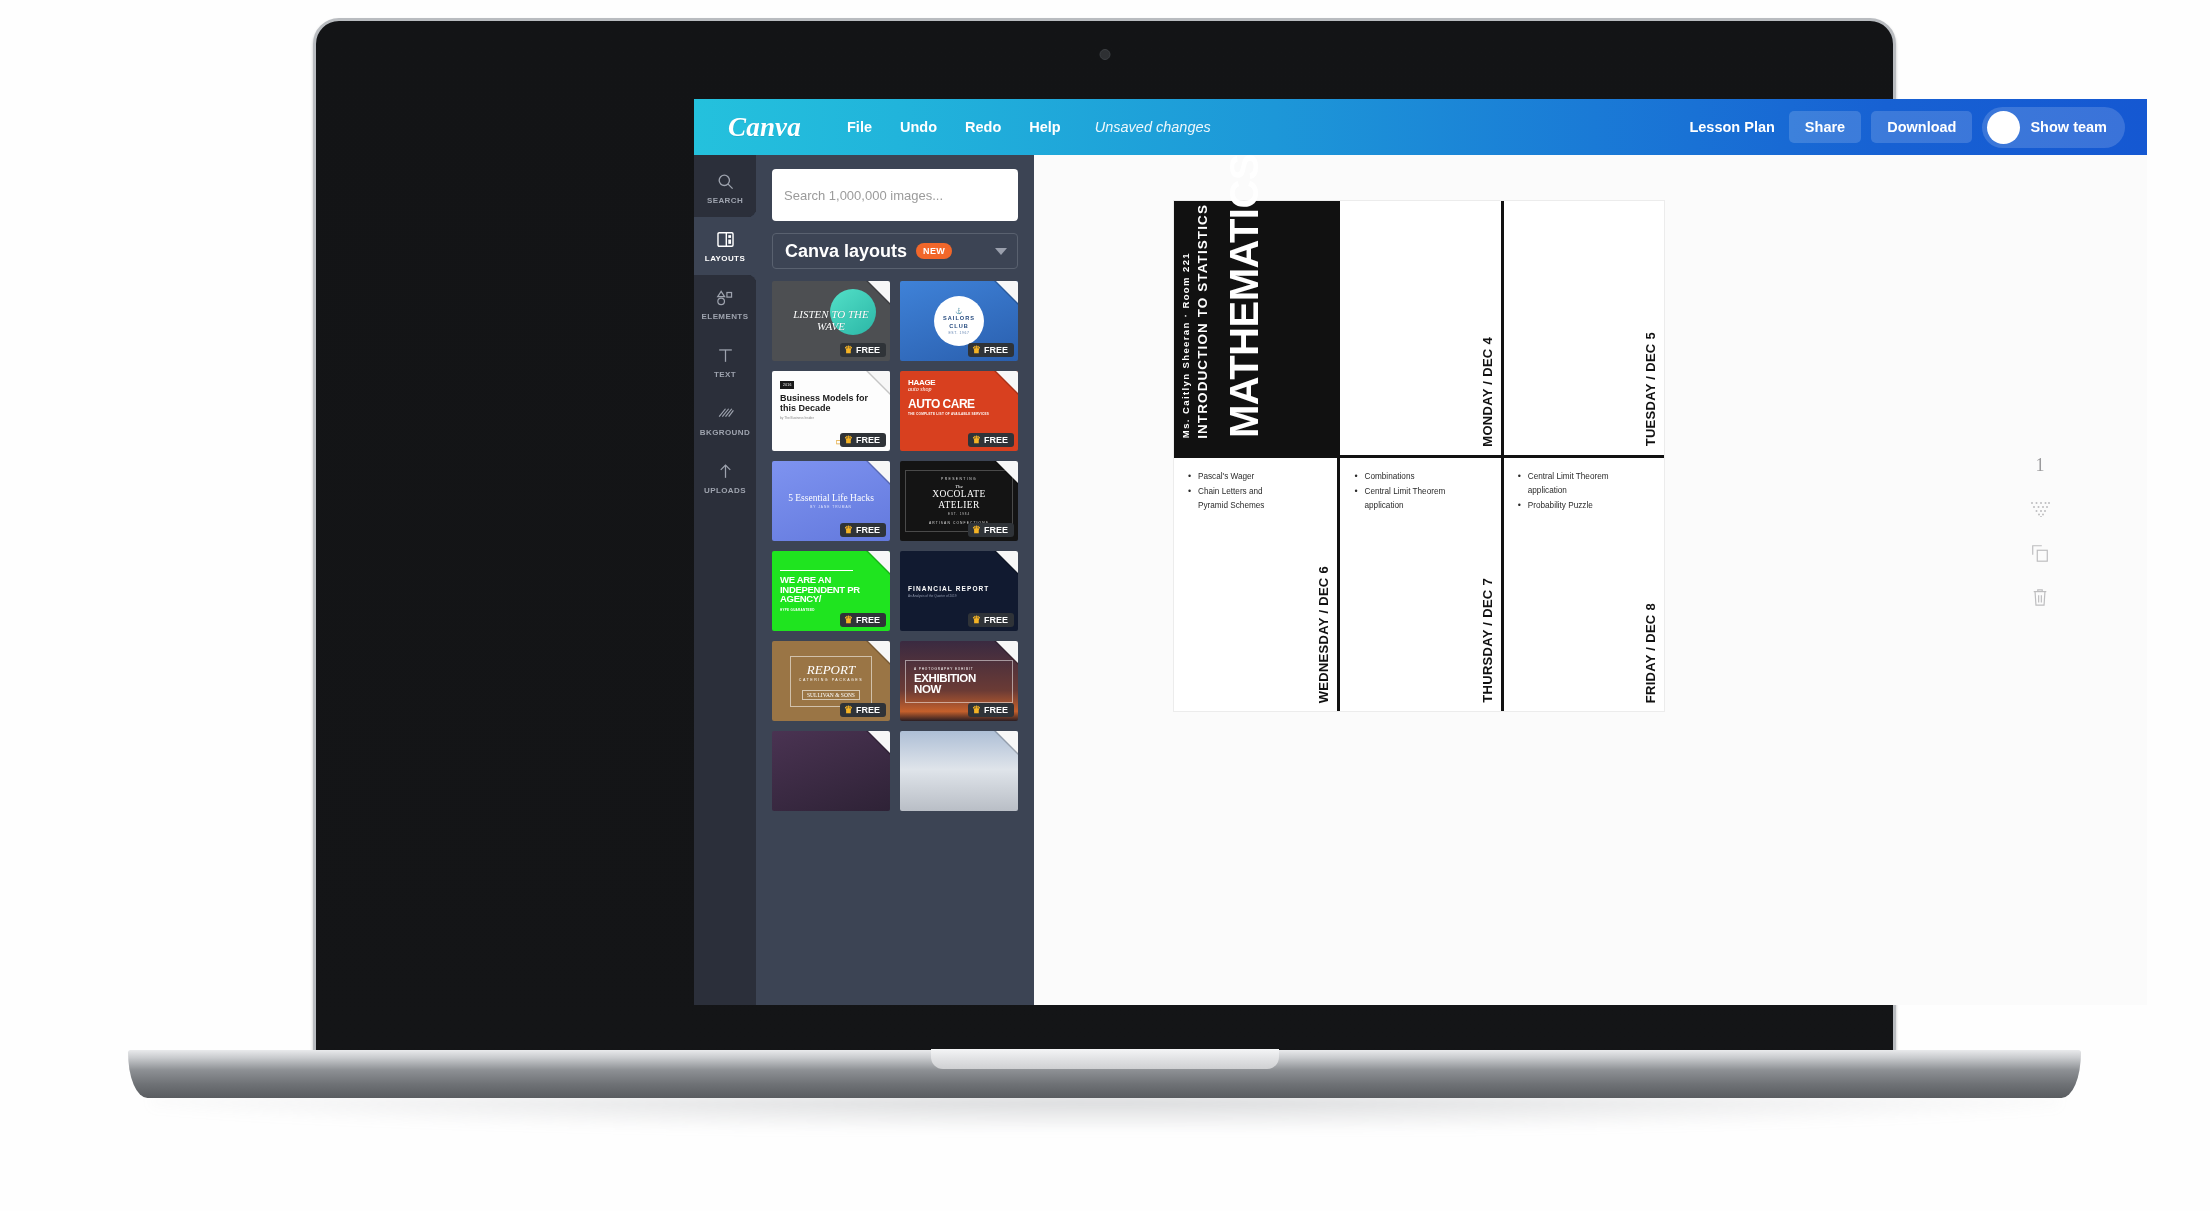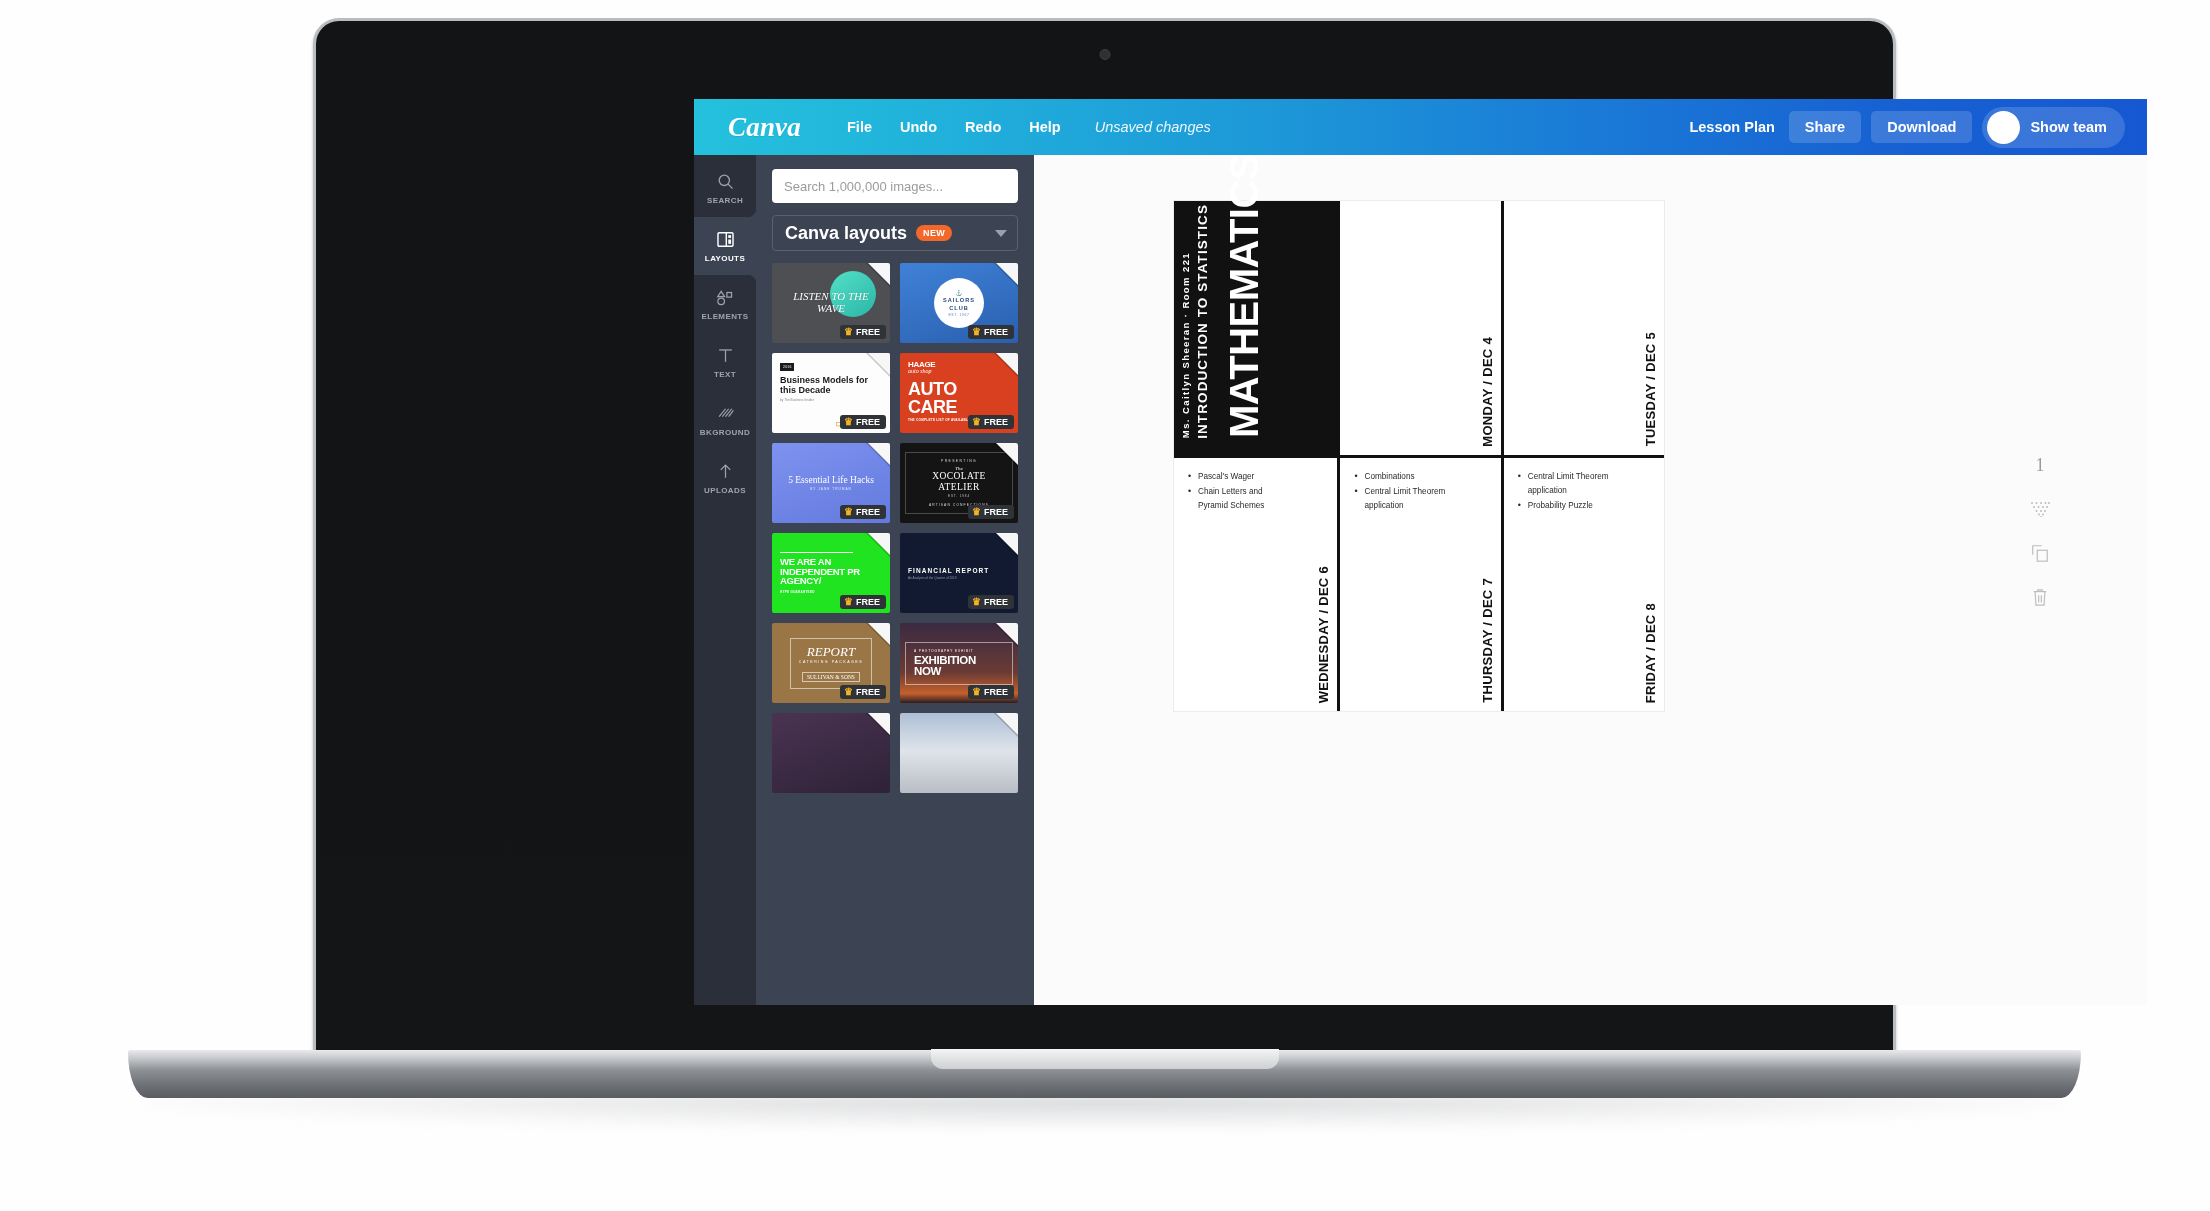--- a/index.html
+++ b/index.html
@@ -100,21 +100,21 @@
   .rail-item.active { background:#3c4454; color:#fff; }
   .rail-item.active::before, .rail-item.active::after { content:""; position:absolute; right:0; width:8px; height:8px; background:#2b2f3a; }
   .rail-item.active::before { top:-8px; border-bottom-right-radius: 8px; box-shadow: 3px 3px 0 0 #3c4454; }
   .rail-item.active::after { bottom:-8px; border-top-right-radius: 8px; box-shadow: 3px -3px 0 0 #3c4454; }
   .rail-icon { height: 20px; display:flex; align-items:center; justify-content:center; }
   .rail-label { font-size: 8px; font-weight: 700; letter-spacing: .4px; }
 
   
   .panel { width: 278px; flex: 0 0 278px; background:#3c4454; padding: 14px 16px 0 16px; position:relative; overflow:hidden; }
   .search-box {
-    width: 100%; height: 34px; background:#fff; border-radius: 4px; border: none;
+    width: 100%; height: 52px; background:#fff; border-radius: 4px; border: none;
     padding: 0 12px; font-size: 13px; color:#4a4a4a; font-family:"Liberation Sans", sans-serif;
   }
   .search-box::placeholder { color:#9b9b9b; }
   .dropdown {
     margin-top: 12px; width:100%; height: 36px; border: 1px solid #59616f; border-radius: 4px;
     display:flex; align-items:center; padding: 0 10px 0 12px; cursor:pointer;
   }
   .dd-label { color:#fff; font-size: 18px; font-weight: 700; }
   .badge-new {
     background:#f2672a; color:#fff; font-size:9px; font-weight:700; letter-spacing:.4px;
@@ -339,21 +339,21 @@
               <div class="free">
                   <span class="crown">♛</span>
                   <span>FREE</span>
                 </div>
             </div>
 
             <div class="thumb" style="background:#d8401f;">
               <div class="t-inner" style="justify-content:flex-start;padding-top:7px;">
                 <div style="font-size:8px;font-weight:800;color:#fff;letter-spacing:-.3px;text-align:left;">HAAGE</div>
                 <div style="font-family:'Liberation Serif',serif;font-style:italic;font-size:6px;color:#fff;text-align:left;margin-top:-1px;">auto shop</div>
-                <div style="font-size:18px;font-weight:800;color:#fff;letter-spacing:-.5px;text-align:left;margin-top:6px;line-height:1;">AUTO CARE</div>
+                <div style="font-size:12px;font-weight:800;color:#fff;letter-spacing:-.5px;text-align:left;margin-top:6px;line-height:1;">AUTO CARE</div>
                 <div style="font-size:3.1px;font-weight:700;letter-spacing:.25px;color:#fff;text-align:left;margin-top:2px;">THE COMPLETE LIST OF AVAILABLE SERVICES</div>
               </div>
               <div class="curl-sh"></div>
                 <div class="curl"></div>
               <div class="free">
                   <span class="crown">♛</span>
                   <span>FREE</span>
                 </div>
             </div>
 

